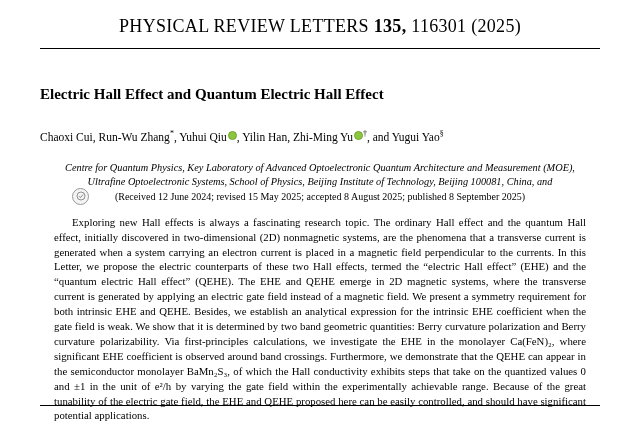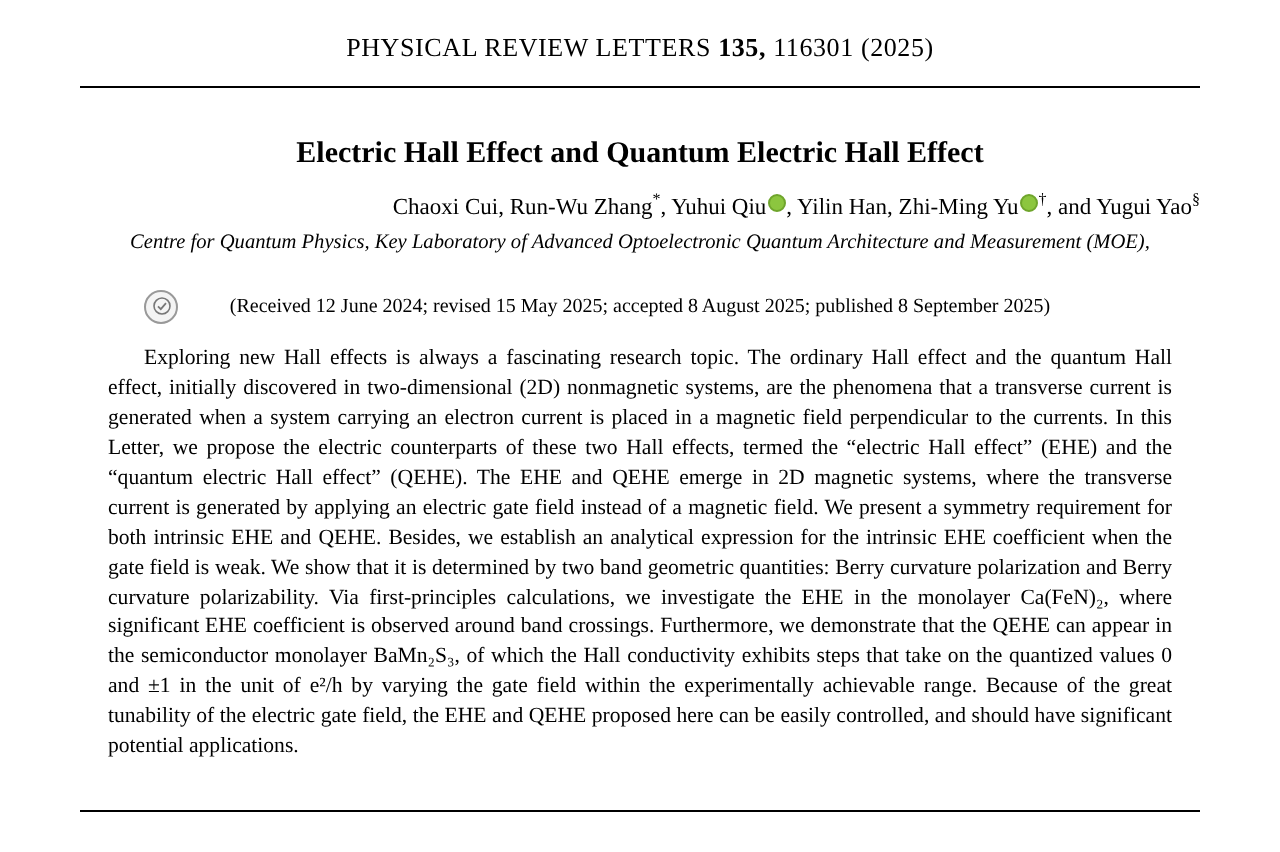--- a/index.html
+++ b/index.html
@@ -16,47 +16,46 @@
   }
   .page {
     position: relative;
     width: 640px;
     height: 426px;
     box-sizing: border-box;
     padding: 0 40px;
   }
   .journal-header {
     text-align: center;
-    font-size: 13px;
+    font-size: 18px;
     letter-spacing: 0.3px;
     padding-top: 16px;
     white-space: nowrap;
   }
   .journal-header .jname {
     font-variant: normal;
   }
   .journal-header .jvol {
     font-weight: bold;
   }
   .rule {
     border: 0;
     border-top: 0.8px solid #000;
     margin: 11px 0 0 0;
   }
   .title {
-    text-align: center;
     font-size: 15px;
     font-weight: bold;
-    margin-top: 24px;
+    margin-top: 36px;
     line-height: 1.3;
   }
   .authors {
-    text-align: right;
+    text-align: left;
     font-size: 11.5px;
-    margin-top: 6px;
+    margin-top: 23px;
     line-height: 1.45;
   }
   .authors sup {
     font-size: 8px;
     vertical-align: super;
   }
   .orcid {
     display: inline-block;
     width: 7px;
     height: 7px;
@@ -65,30 +64,30 @@
     border: 1px solid #6fa52c;
     vertical-align: baseline;
     position: relative;
     top: 0px;
     margin-left: 1px;
   }
   .affiliations {
     text-align: center;
     font-size: 10.3px;
     font-style: italic;
-    margin-top: 3px;
+    margin-top: 16px;
     line-height: 1.4;
   }
   .affiliations .lnk {
     color: #2b5fa8;
   }
   .received {
     text-align: center;
     font-size: 10px;
-    margin-top: 19px;
+    margin-top: 1px;
     position: relative;
   }
   .crossmark {
     position: absolute;
     left: 32px;
     top: -3px;
     width: 15px;
     height: 15px;
     border-radius: 50%;
     border: 1px solid #999;
@@ -130,20 +129,21 @@
   <hr class="rule">
 
   <div class="title">Electric Hall Effect and Quantum Electric Hall Effect</div>
 
   <div class="authors">
     <span>Chaoxi Cui</span><span>, </span><span>Run-Wu Zhang</span><sup>*</sup><span>, </span><span>Yuhui Qiu</span><span class="orcid"></span><span>, </span><span>Yilin Han</span><span>, </span><span>Zhi-Ming Yu</span><span class="orcid"></span><sup>†</sup><span>, and </span><span>Yugui Yao</span><sup>§</sup>
   </div>
 
   <div class="affiliations">
     <div>Centre for Quantum Physics, Key Laboratory of Advanced Optoelectronic Quantum Architecture and Measurement (MOE),</div>
+    <div>Ultrafine Optoelectronic Systems, School of Physics, Beijing Institute of Technology, Beijing 100081, China, and</div>
   </div>
 
   <div class="received">
     <span class="crossmark">
       <svg width="10" height="10" viewBox="0 0 10 10" aria-hidden="true">
           <circle cx="5" cy="5" r="4" fill="none" stroke="#777" stroke-width="0.8"></circle>
           <path d="M3 5.2 L4.4 6.6 L7 3.6" fill="none" stroke="#777" stroke-width="0.9"></path>
         </svg>
     </span>
     <span>(Received 12 June 2024; revised 15 May 2025; accepted 8 August 2025; published 8 September 2025)</span>

